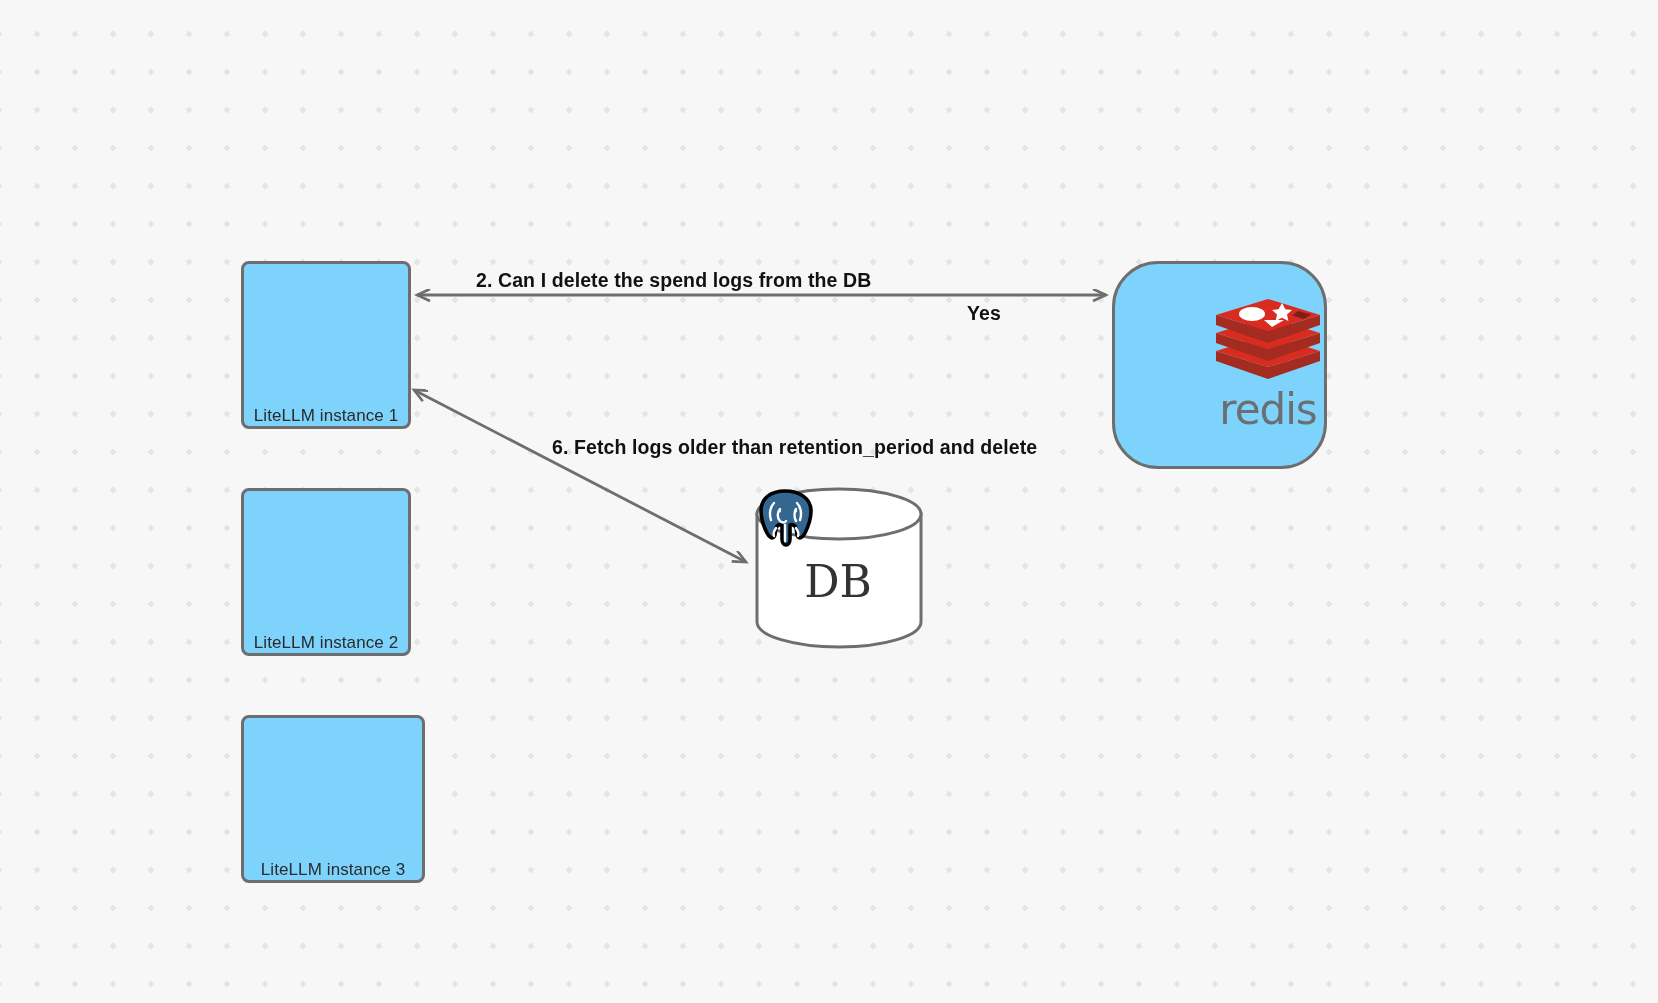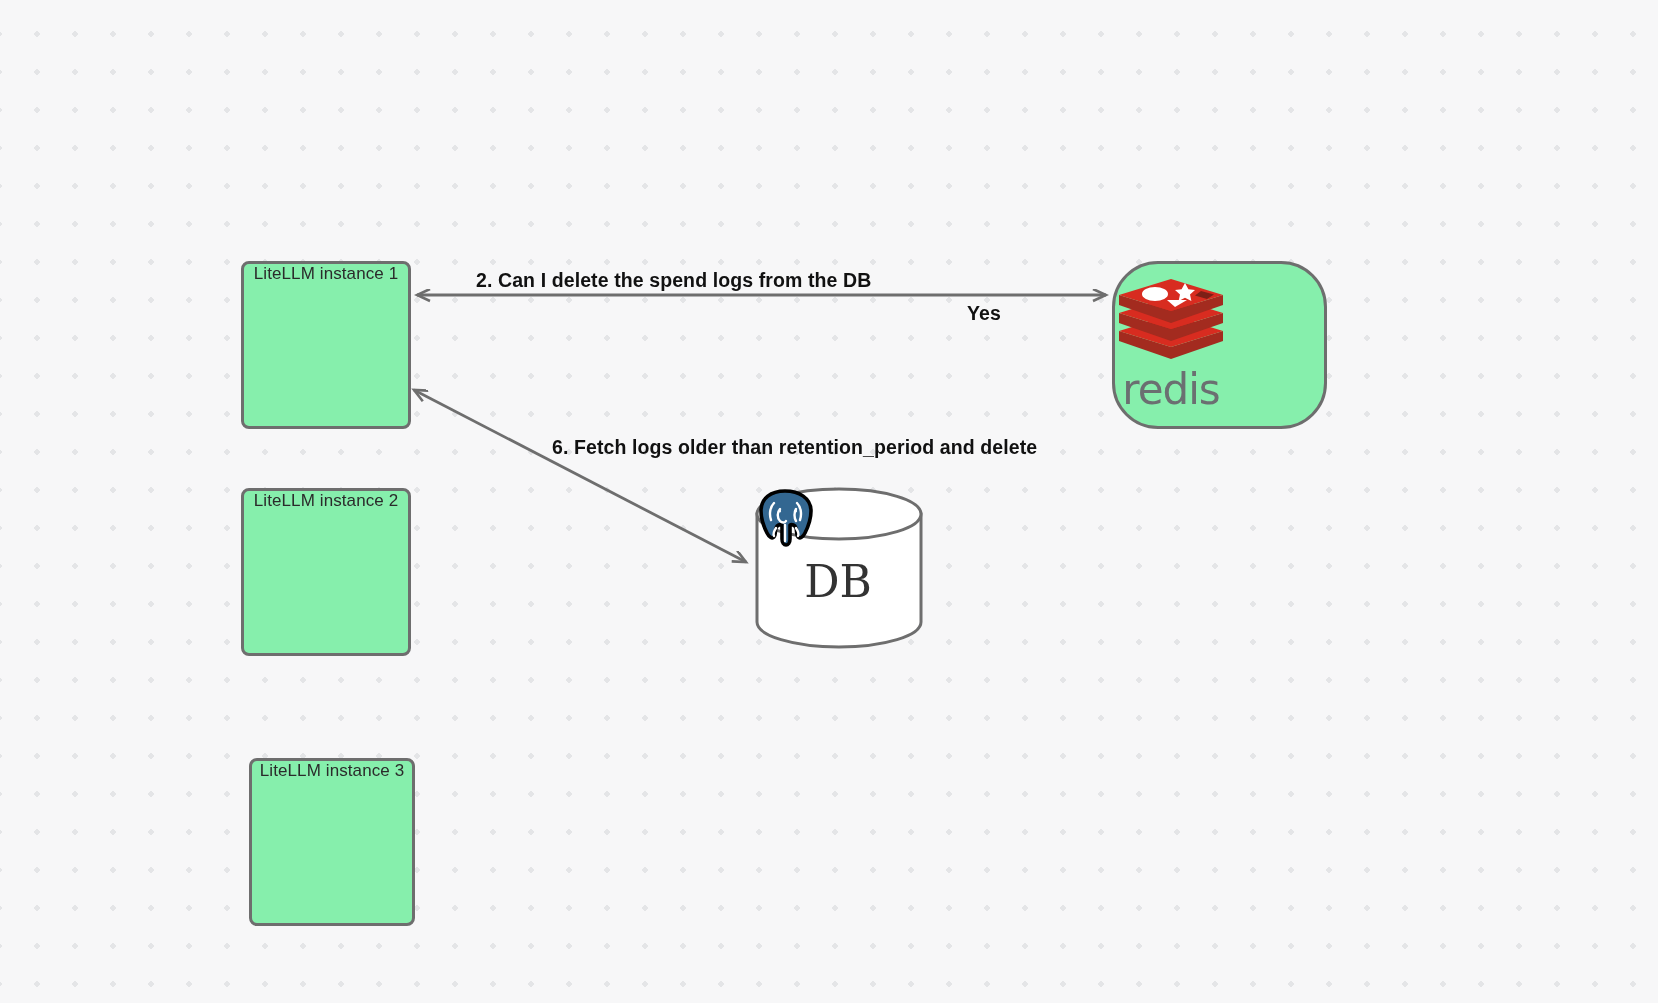--- a/index.html
+++ b/index.html
@@ -30,42 +30,42 @@
     position: absolute;
     left: 0; top: 0;
     width: 1658px;
     height: 1003px;
     pointer-events: none;
   }
 
   .node {
     position: absolute;
     box-sizing: border-box;
-    background: #86efac;
+    background: #7dd3fc;
     border: 3px solid #6e6e6e;
     display: flex;
-    align-items: flex-start;
+    align-items: flex-end;
     justify-content: center;
   }
   .node.instance {
     border-radius: 8px;
   }
   .node-label {
     font-size: 17px;
     color: #2b2b2b;
     font-family: "Liberation Sans", sans-serif;
     letter-spacing: 0.1px;
   }
 
   #node-litellm-1 { left: 241px; top: 261px; width: 170px; height: 168px; }
   #node-litellm-2 { left: 241px; top: 488px; width: 170px; height: 168px; }
-  #node-litellm-3 { left: 249px; top: 715px; width: 166px; height: 168px; margin-top: 43px; }
+  #node-litellm-3 { left: 241px; top: 715px; width: 184px; height: 168px; }
 
   #node-redis {
-    left: 1112px; top: 261px; width: 215px; height: 168px;
+    left: 1112px; top: 261px; width: 215px; height: 208px;
     border-radius: 46px;
     flex-direction: column;
     gap: 2px;
   }
   .redis-logo-wrap {
     display: flex;
     flex-direction: column;
     align-items: center;
     justify-content: center;
   }

